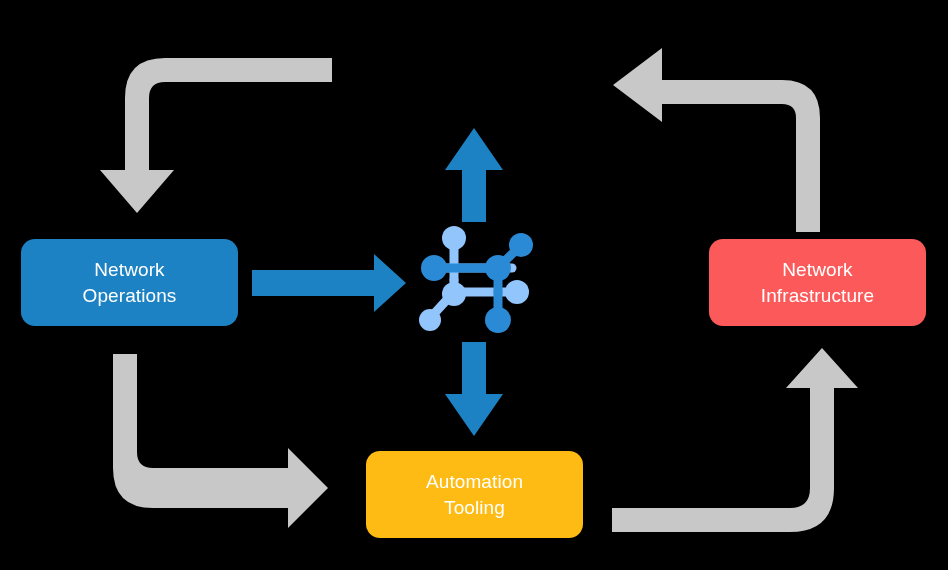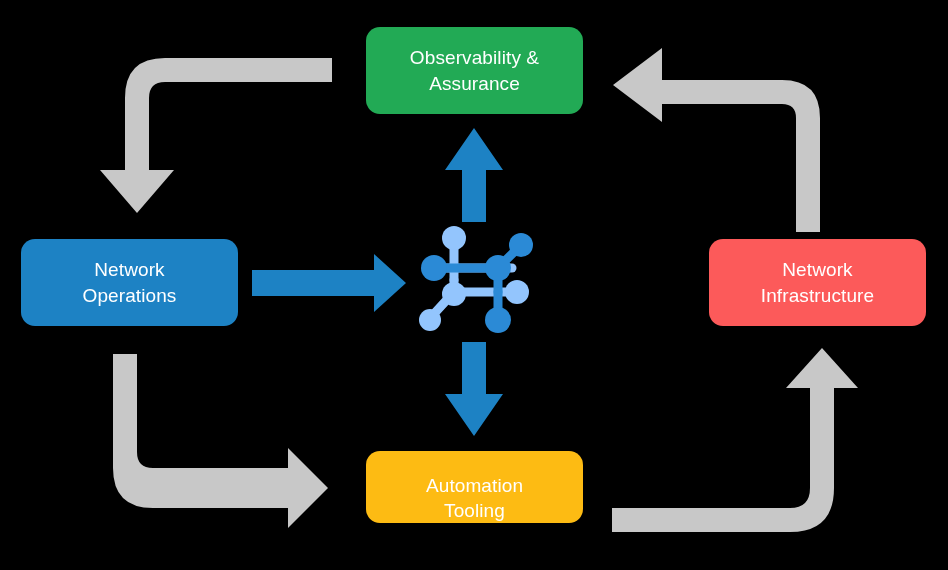--- a/index.html
+++ b/index.html
@@ -29,21 +29,21 @@
     font-size: 19px;
     font-weight: 400;
     line-height: 1.32;
     letter-spacing: 0.1px;
     padding: 0 10px;
     white-space: pre-line;
   }
   #box-observability { left: 366px; top: 27px;  width: 217px; height: 87px; }
   #box-operations    { left: 21px;  top: 239px; width: 217px; height: 87px; }
   #box-infrastructure{ left: 709px; top: 239px; width: 217px; height: 87px; }
-  #box-automation    { left: 366px; top: 451px; width: 217px; height: 72px; align-items: flex-end; }
+  #box-automation    { left: 366px; top: 451px; width: 217px; height: 87px; }
 
   .svg-layer {
     position: absolute;
     left: 0;
     top: 0;
     width: 948px;
     height: 570px;
     pointer-events: none;
   }
   #center-icon {
@@ -160,24 +160,20 @@
       <circle cx="38" cy="76" r="12" fill="#93c5fd"></circle>
       <circle cx="14" cy="102" r="11" fill="#93c5fd"></circle>
       <circle cx="101" cy="74" r="12" fill="#93c5fd"></circle>
       <circle cx="18" cy="50" r="13" fill="#2b8ad6"></circle>
       <circle cx="82" cy="50" r="13" fill="#2b8ad6"></circle>
       <circle cx="105" cy="27" r="12" fill="#2b8ad6"></circle>
       <circle cx="82" cy="102" r="13" fill="#2b8ad6"></circle>
     </g>
   </svg>
 
-  <div id="box-observability" class="node-box" style="background:#22aa55">
-    <span class="label">Observability &amp;
-Assurance</span>
-  </div>
 
   <div id="box-operations" class="node-box" style="background:#1d82c4">
     <span class="label">Network
 Operations</span>
   </div>
 
   <div id="box-infrastructure" class="node-box" style="background:#fc5a5a">
     <span class="label">Network
 Infrastructure</span>
   </div>

